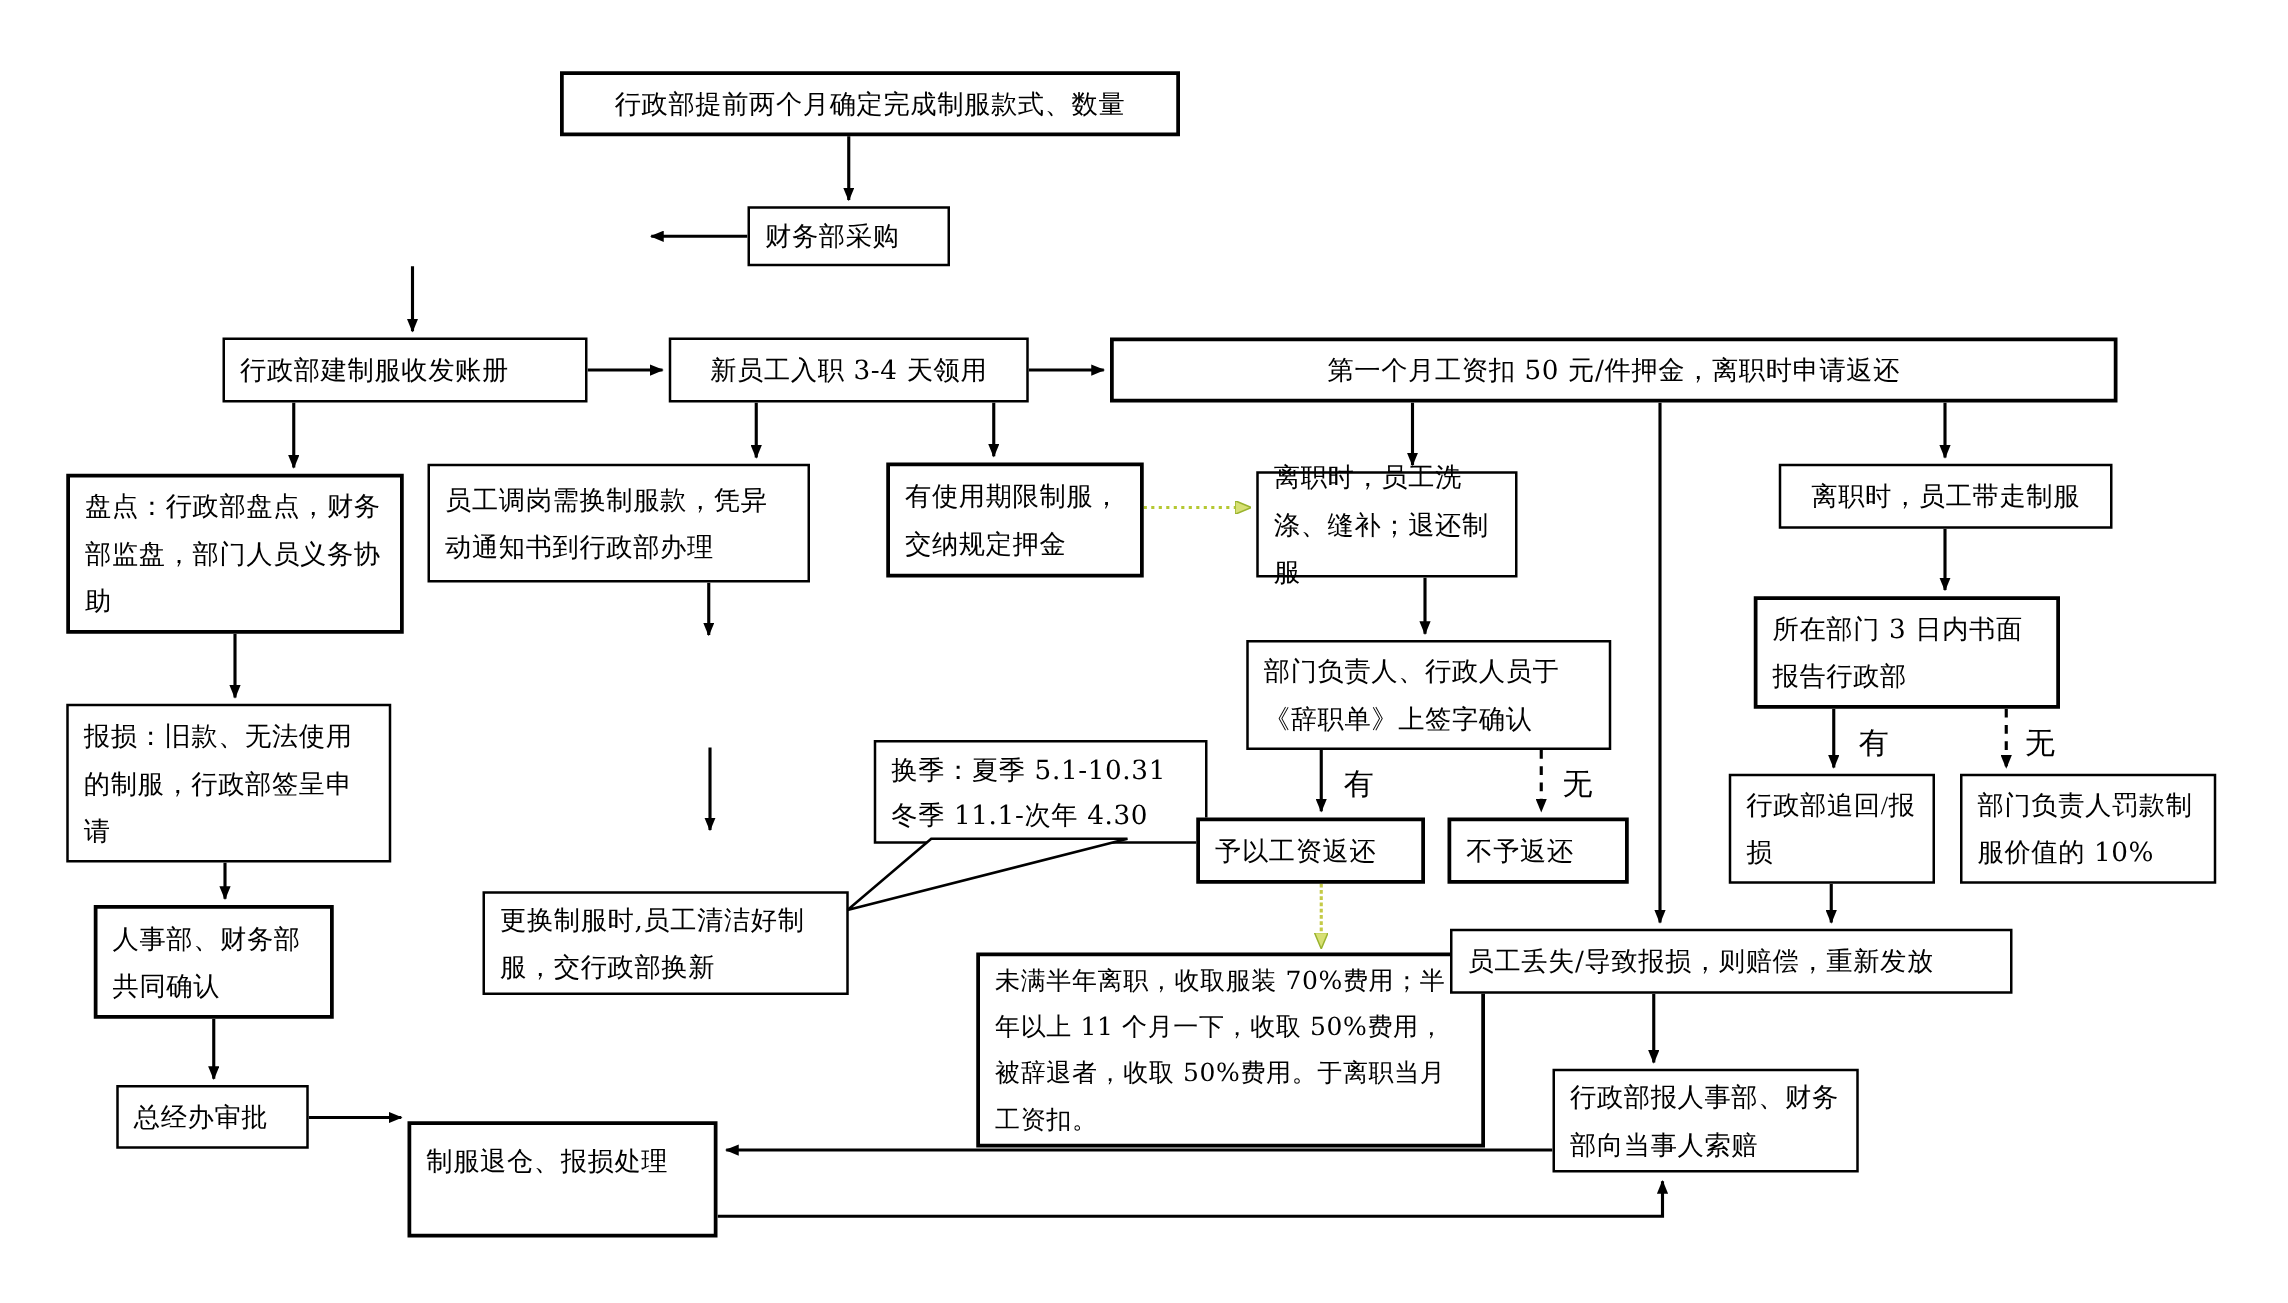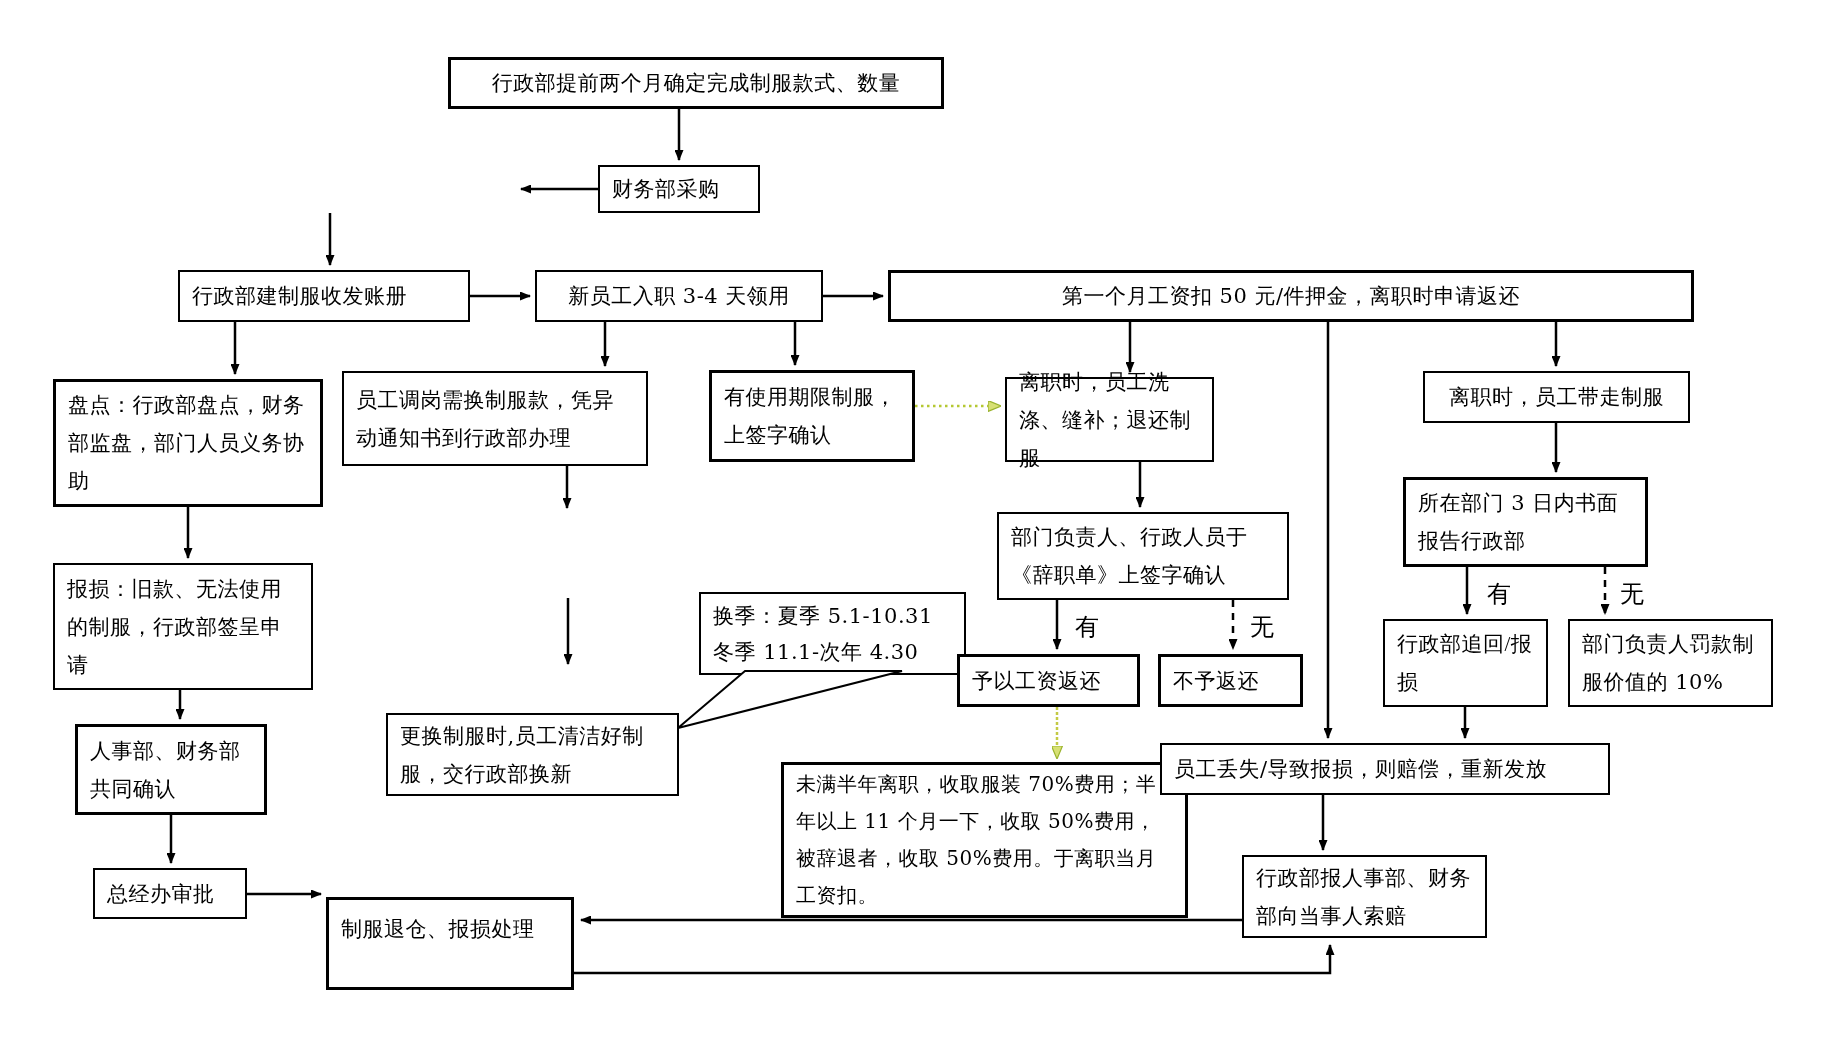--- a/index.html
+++ b/index.html
@@ -103,21 +103,21 @@
       <span class="txt">第一个月工资扣 50 元/件押金，离职时申请返还</span>
     </div>
 
   <div class="box pad thick" style="left:53px;top:379px;width:270px;height:128px;">
       <span class="txt">盘点：行政部盘点，财务部监盘，部门人员义务协助</span>
     </div>
   <div class="box pad" style="left:342px;top:371px;width:306px;height:95px;">
       <span class="txt">员工调岗需换制服款，凭异动通知书到行政部办理</span>
     </div>
   <div class="box pad thick" style="left:709px;top:370px;width:206px;height:92px;">
-      <span class="txt">有使用期限制服，上签字确认</span>
+      <span class="txt">有使用期限制服，交纳规定押金</span>
     </div>
   <div class="box pad" style="left:1005px;top:377px;width:209px;height:85px;">
       <span class="txt">离职时，员工洗涤、缝补；退还制服</span>
     </div>
   <div class="box center" style="left:1423px;top:371px;width:267px;height:52px;">
       <span class="txt">离职时，员工带走制服</span>
     </div>
 
   <div class="box pad" style="left:53px;top:563px;width:260px;height:127px;">
       <span class="txt">报损：旧款、无法使用的制服，行政部签呈申请</span>

